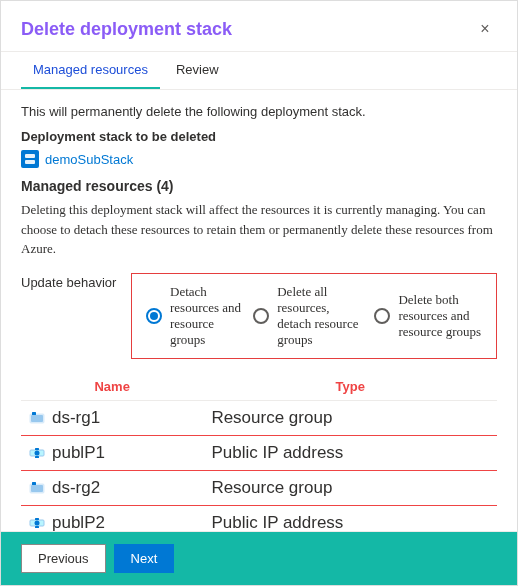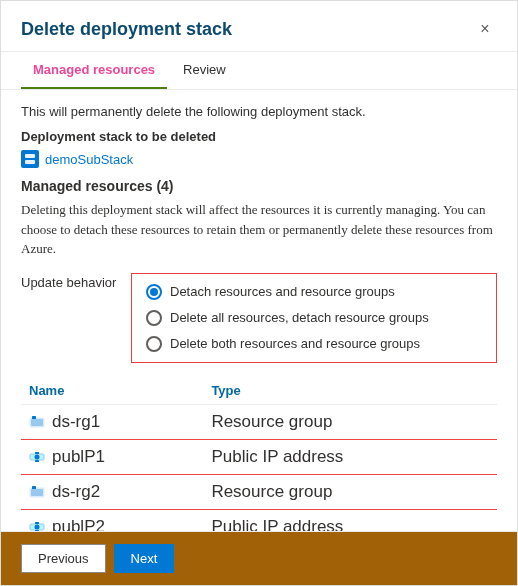--- a/index.html
+++ b/index.html
@@ -23,21 +23,21 @@
     .dialog-header {
       display: flex;
       justify-content: space-between;
       align-items: center;
       padding: 16px 20px 10px 20px;
       border-bottom: 1px solid #edebe9;
     }
     .dialog-title {
       font-size: 18px;
       font-weight: 600;
-      color: #0c4a6e;
+      color: #8b5cf6;
     }
     .close-btn {
       cursor: pointer;
       font-size: 16px;
       color: #605e5c;
       background: none;
       border: none;
       width: 24px;
       height: 24px;
       display: flex;
@@ -51,23 +51,23 @@
     }
     .tab {
       padding: 10px 12px;
       cursor: pointer;
       font-size: 13px;
       color: #323130;
       border-bottom: 2px solid transparent;
       margin-right: 4px;
     }
     .tab.active {
-      border-bottom: 2px solid #4d7c0f;
-      color: #ec4899;
-      font-weight: 700;
+      border-bottom: 2px solid #14b8a6;
+      color: #1d4ed8;
+      font-weight: 400;
     }
     .dialog-body {
       flex: 1;
       overflow-y: auto;
       padding: 14px 20px;
     }
     .info-text {
       font-size: 13px;
       color: #323130;
       margin-bottom: 10px;
@@ -119,23 +119,24 @@
     .update-behavior-label {
       font-size: 13px;
       color: #323130;
       min-width: 110px;
       padding-top: 2px;
     }
     .radio-group {
       border: 1.5px solid #e53e3e;
       padding: 10px 14px;
       display: flex;
-      flex-direction: column;
+      flex-direction: row;
       gap: 10px;
       flex: 1;
+      font-family: Liberation Serif, serif;
     }
     .radio-item {
       display: flex;
       align-items: center;
       gap: 8px;
       font-size: 13px;
       cursor: pointer;
     }
     .radio-circle {
       width: 16px;
@@ -155,26 +156,26 @@
       height: 8px;
       border-radius: 50%;
       background: #0078d4;
     }
     .resources-table {
       width: 100%;
       border-collapse: collapse;
       margin-top: 6px;
     }
     .resources-table th {
-      text-align: left;
+      text-align: center;
       font-weight: 700;
       font-size: 13px;
       padding: 6px 8px;
       border-bottom: 1px solid #edebe9;
-      color: #0369a1;
+      color: #ef4444;
     }
     .resources-table td {
       padding: 7px 8px;
       font-size: 17px;
       border-bottom: 1px solid #ef4444;
       color: #323130;
     }
     .resource-name-cell {
       display: flex;
       align-items: center;
@@ -184,21 +185,21 @@
       width: 16px;
       height: 16px;
       flex-shrink: 0;
     }
     .dialog-footer {
       display: flex;
       align-items: center;
       padding: 12px 20px;
       border-top: 1px solid #edebe9;
       gap: 8px;
-      background: #a16207;
+      background: #14b8a6;
     }
     .btn-previous {
       padding: 6px 16px;
       font-size: 13px;
       border: 1px solid #8a8886;
       background: #fff;
       color: #323130;
       cursor: pointer;
       min-width: 80px;
     }

